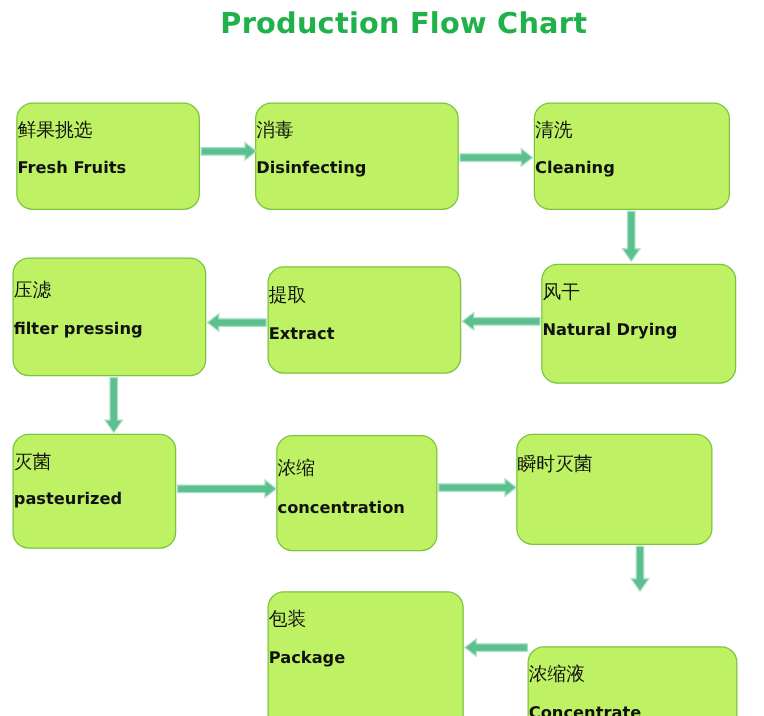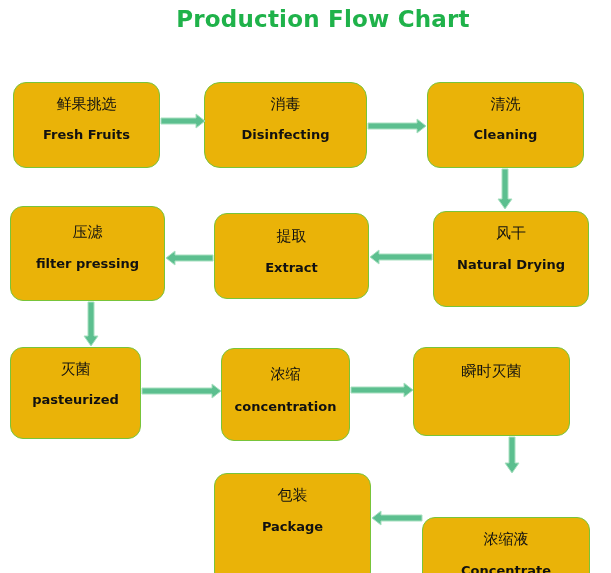--- a/index.html
+++ b/index.html
@@ -1,36 +1,36 @@
 <!DOCTYPE html>
 <html><head>
 <meta charset="utf-8">
 <style>
   html, body { margin:0; padding:0; background:#ffffff; }
   body { width:611px; height:573px; position:relative; overflow:hidden;
          font-family:"DejaVu Sans", sans-serif; }
   .title { position:absolute; left:0; top:6px; width:646px; text-align:center;
            color:#1fb24a; font-size:23px; font-weight:bold; letter-spacing:0.2px; }
-  .box { position:absolute; background:#eab308; border:1.5px solid #78c43a;
-         border-radius:13px; box-sizing:border-box; text-align:center; color:#111; }
+  .box { position:absolute; background:#bef264; border:1.5px solid #78c43a;
+         border-radius:13px; box-sizing:border-box; text-align:left; color:#111; }
   .box .cn { position:absolute; left:0; right:0; font-size:15px; font-family:"DejaVu Serif", serif; }
   .box .en { position:absolute; left:0; right:0; font-size:13px; font-weight:bold; }
   .arrow { position:absolute; }
   svg { display:block; }
 </style>
 </head>
 <body>
 
 <div class="title">Production Flow Chart</div>
 
 <div class="box" style="left:13px;top:82px;width:147px;height:86px;">
   <div class="cn" style="top:12px">鲜果挑选</div>
   <div class="en" style="top:44px">Fresh Fruits</div>
 </div>
-<div class="box" style="left:204px;top:82px;width:163px;height:86px;border-radius:16px;">
+<div class="box" style="left:204px;top:82px;width:163px;height:86px;">
   <div class="cn" style="top:12px">消毒</div>
   <div class="en" style="top:44px">Disinfecting</div>
 </div>
 <div class="box" style="left:427px;top:82px;width:157px;height:86px;">
   <div class="cn" style="top:12px">清洗</div>
   <div class="en" style="top:44px">Cleaning</div>
 </div>
 
 <div class="box" style="left:433px;top:211px;width:156px;height:96px;">
   <div class="cn" style="top:12px">风干</div>

